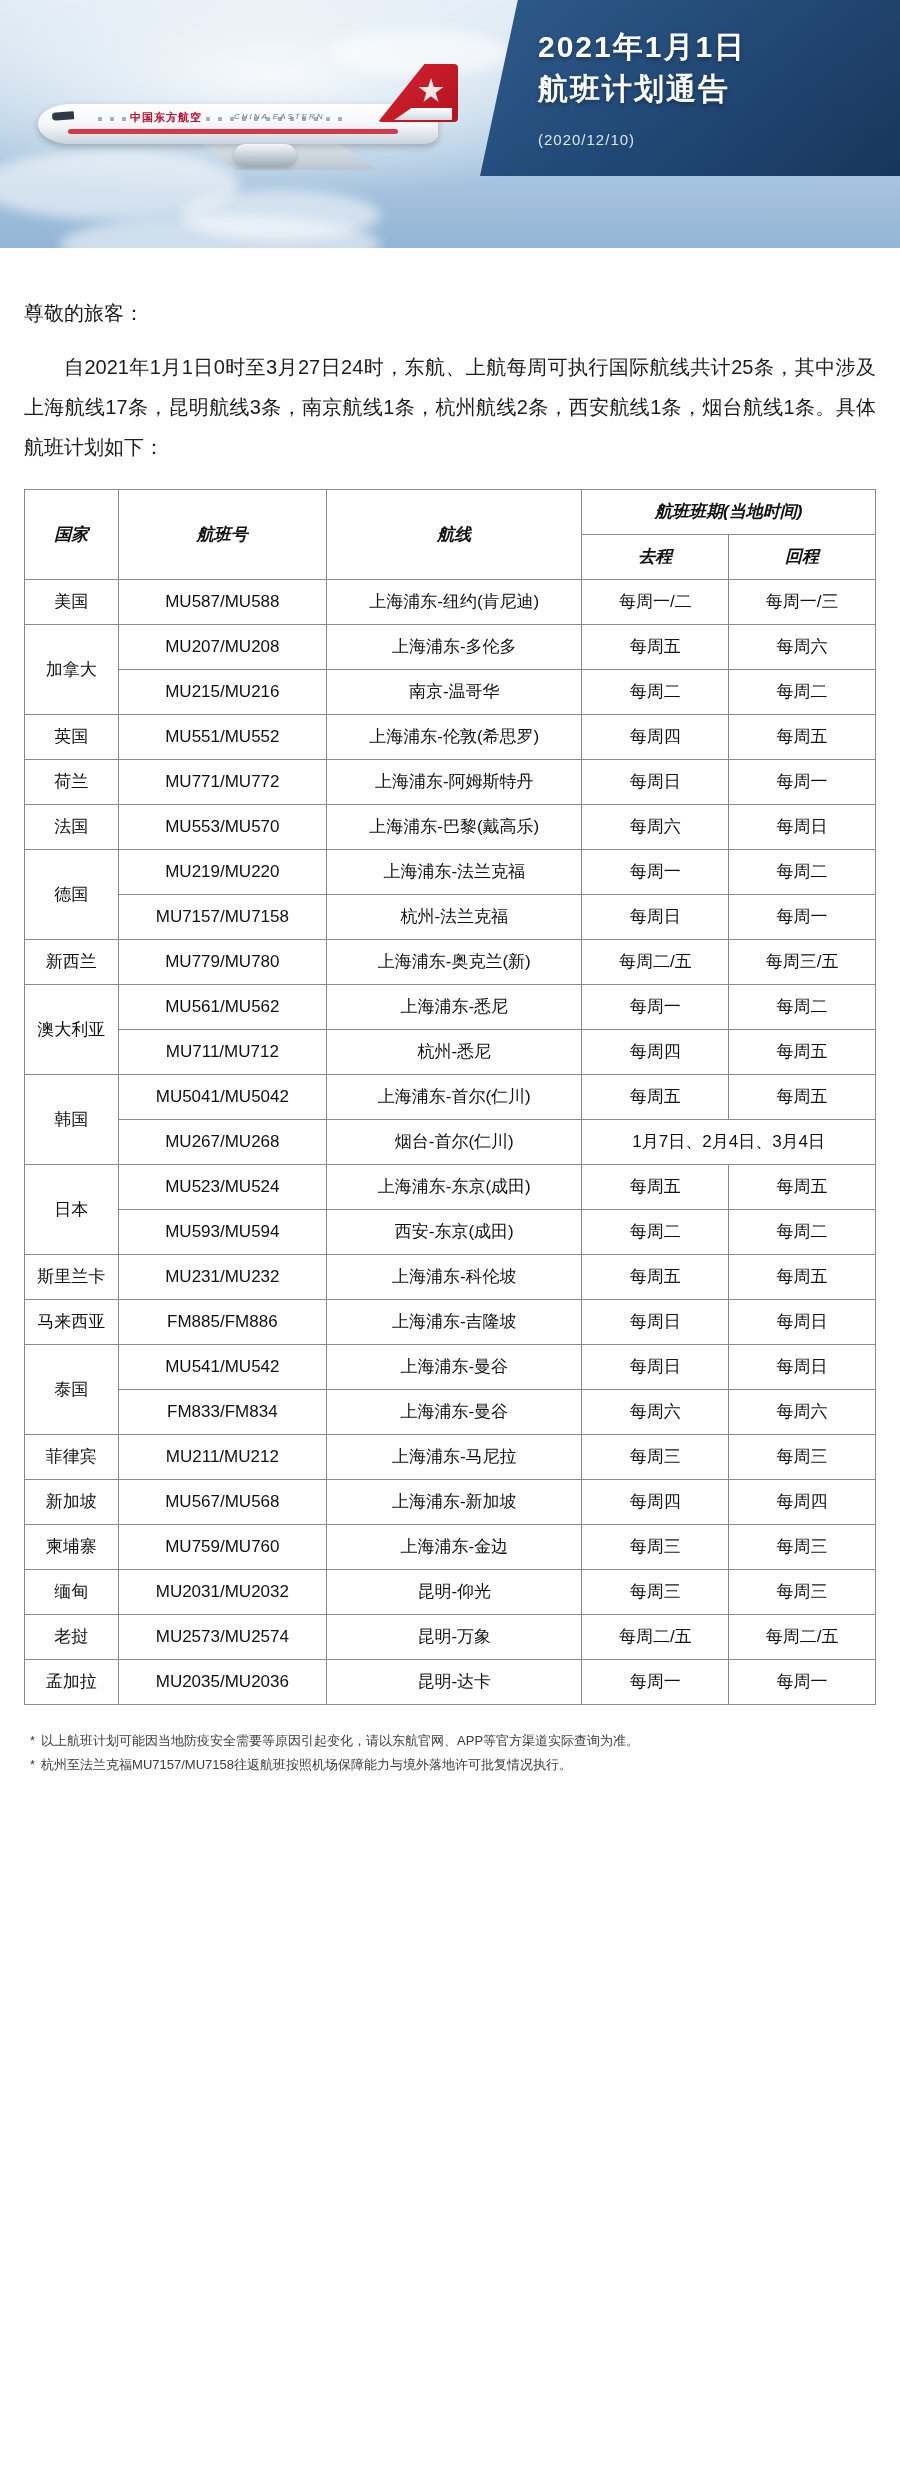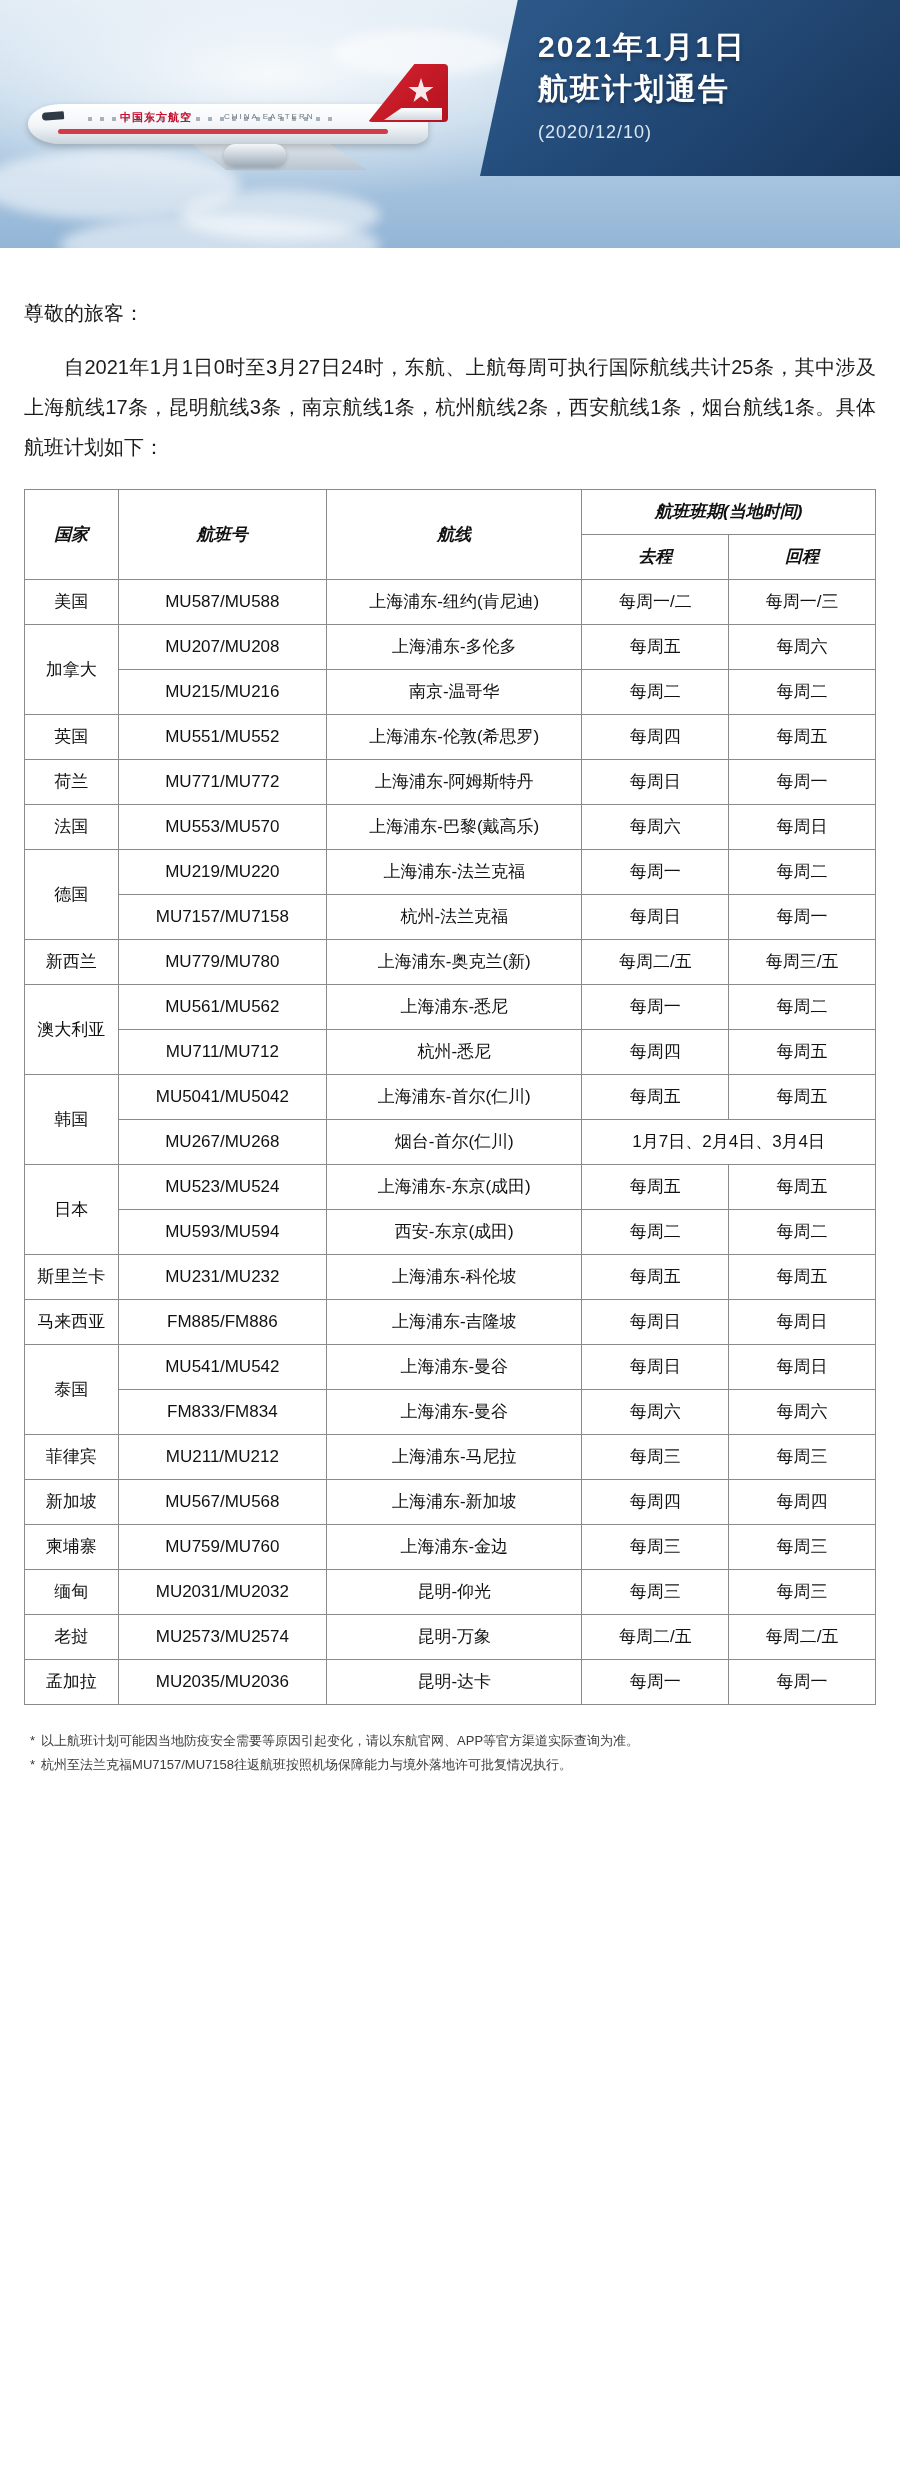--- a/index.html
+++ b/index.html
@@ -37,21 +37,21 @@
     filter: blur(6px);
   }
   .c1 { width: 260px; height: 70px; left: -20px; top: 150px; }
   .c2 { width: 200px; height: 50px; left: 180px; top: 190px; }
   .c3 { width: 320px; height: 60px; left: 60px; top: 215px; }
   .c4 { width: 180px; height: 46px; left: 330px; top: 30px; }
 
   
   .plane {
     position: absolute;
-    left: 28px; top: 62px;
+    left: 38px; top: 62px;
     width: 420px; height: 120px;
   }
   .fuselage {
     position: absolute;
     left: 0; top: 42px;
     width: 400px; height: 40px;
     background: linear-gradient(180deg, #ffffff 0%, #f2f5f8 55%, #c9d3dc 100%);
     border-radius: 40px 18px 18px 40px / 24px 12px 12px 24px;
     box-shadow: 0 3px 7px rgba(0,0,0,0.22);
   }
@@ -105,43 +105,43 @@
     background: linear-gradient(180deg,#f4f7fa,#9fadba);
     border-radius: 12px;
     box-shadow: 0 2px 4px rgba(0,0,0,.2);
   }
   .cn-mark {
     position: absolute; left: 92px; top: 48px;
     font-size: 11px; color: #c8102e; font-weight: bold; letter-spacing: 1px;
   }
   .en-mark {
     position: absolute; left: 196px; top: 50px;
-    font-size: 8px; color: #6a7682; letter-spacing: 2px;
+    font-size: 8px; color: #6a7682; letter-spacing: 2px; font-style: italic;
   }
 
   
   .hero-title {
     position: absolute;
     right: 0; top: 0;
     width: 420px; height: 176px;
     background: linear-gradient(135deg, rgba(30,78,131,0.92) 0%, rgba(22,60,105,0.94) 60%, rgba(16,46,84,0.95) 100%);
     clip-path: polygon(9% 0, 100% 0, 100% 100%, 0 100%);
     color: #ffffff;
     padding: 26px 26px 0 58px;
   }
   .hero-title .line {
     font-size: 30px;
     line-height: 42px;
     font-weight: bold;
     letter-spacing: 2px;
     text-shadow: 0 2px 4px rgba(0,0,0,.35);
   }
   .hero-title .date {
-    margin-top: 12px;
-    font-size: 18px;
+    margin-top: 21px;
+    font-size: 15px;
     color: #dbe7f3;
     letter-spacing: 1px;
   }
 
   
   .body-wrap { padding: 0 24px; }
   .salutation {
     margin: 52px 0 20px 0;
     font-size: 20px;
     color: #1c1c1c;

